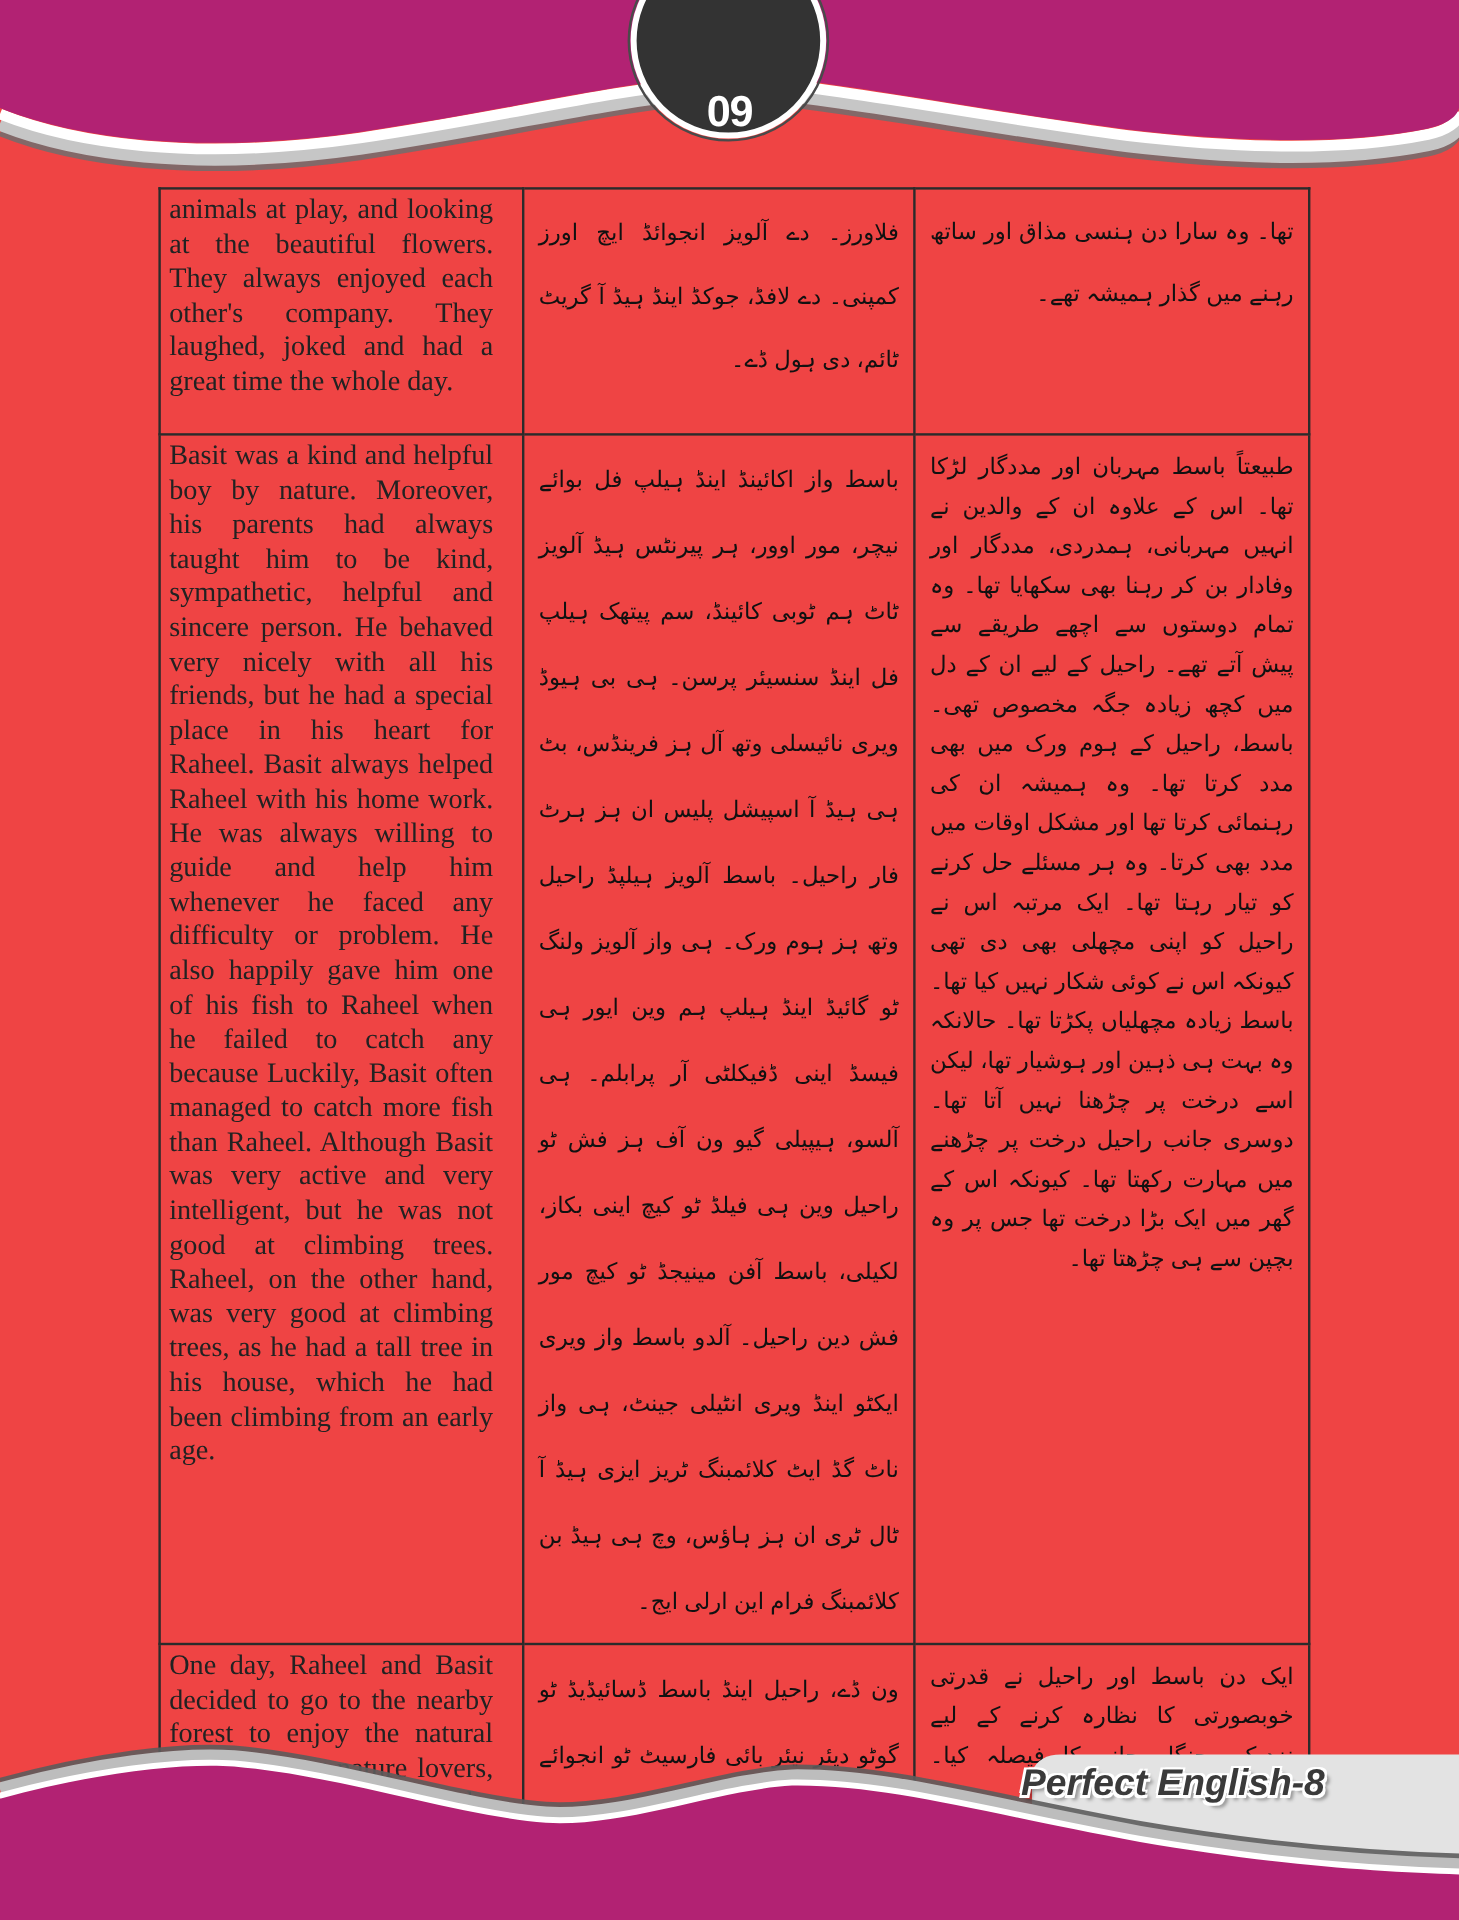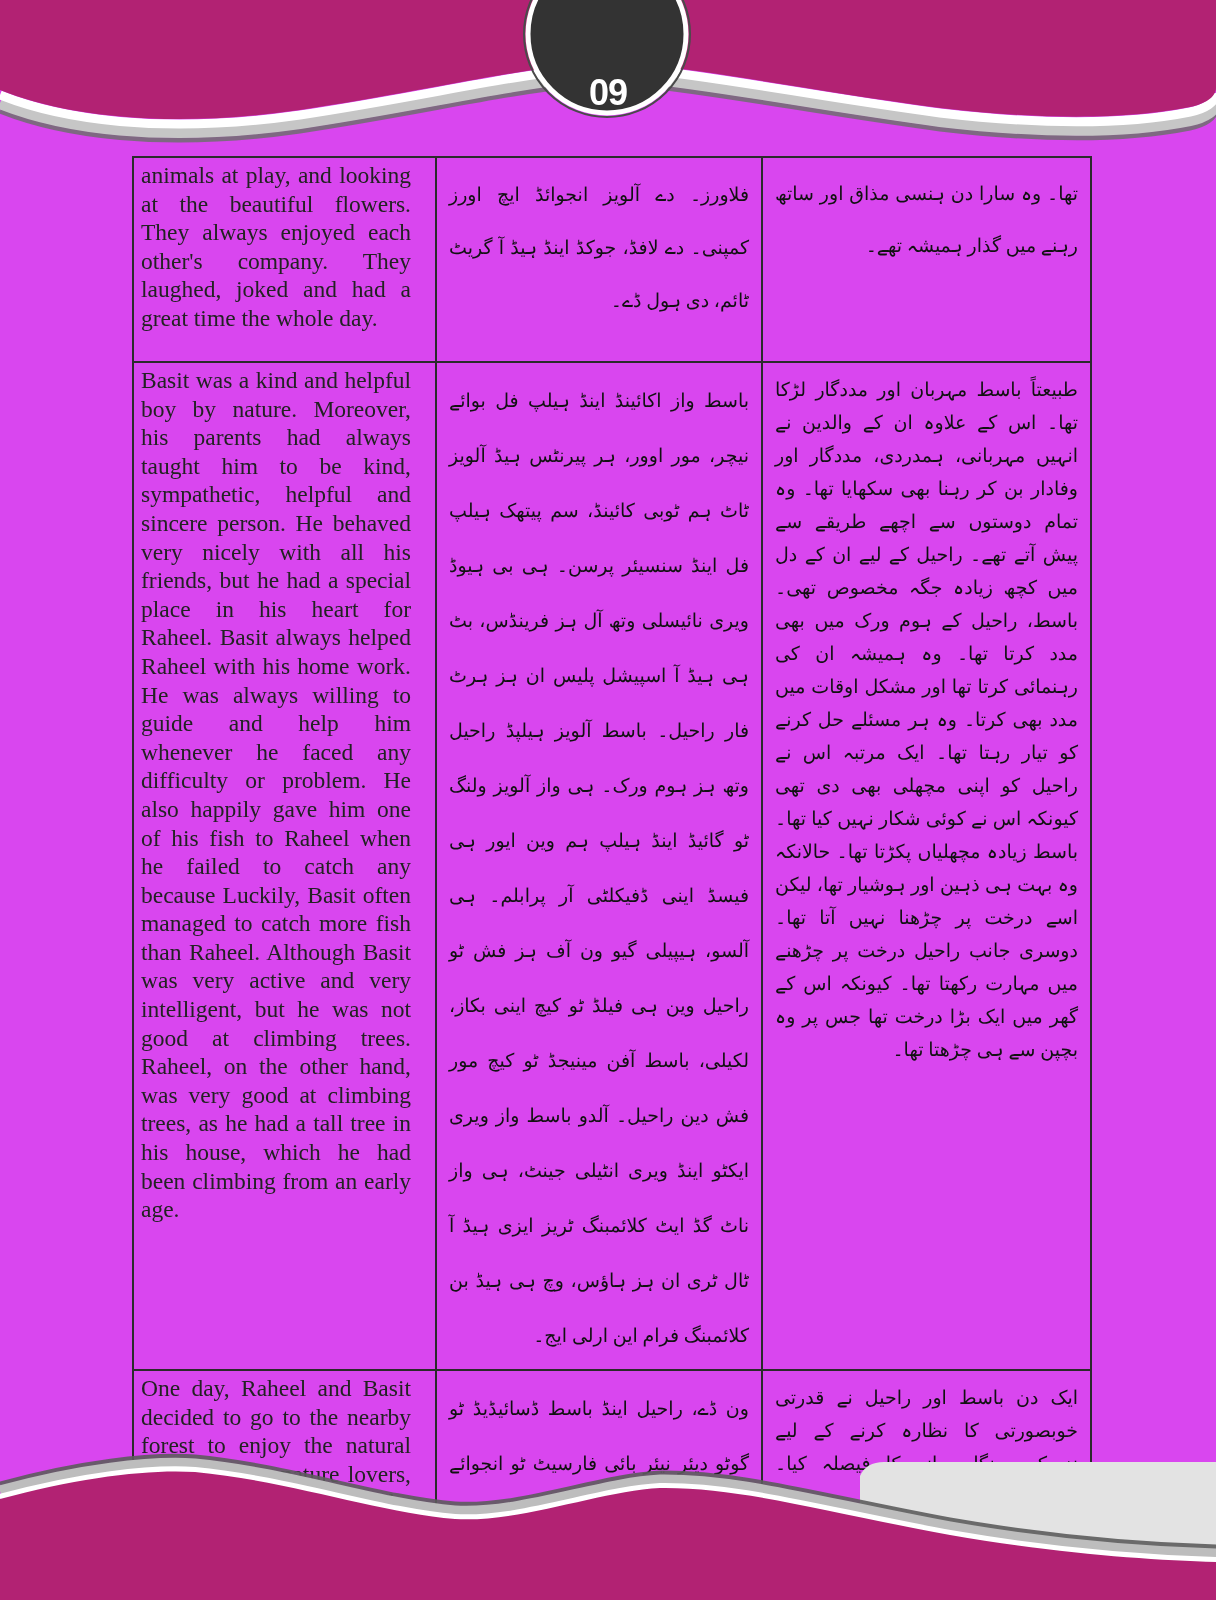--- a/index.html
+++ b/index.html
@@ -1,16 +1,16 @@
 <!DOCTYPE html>
 <html><head>
 <meta charset="utf-8">
 <style>
   html,body{margin:0;padding:0;background:#ffffff;}
-  .page{position:relative;width:1216px;height:1600px;background:#d946ef;overflow:hidden;
+  .page{position:relative;width:1216px;height:1600px;background:#ef4444;overflow:hidden;
         font-family:"Liberation Serif", serif;}
 
   
   .hdr-svg{position:absolute;left:0;top:0;width:1216px;height:160px;display:block;}
   .ftr-svg{position:absolute;left:0;top:1452px;width:1216px;height:148px;display:block;}
 
   .page-number{position:absolute;left:568px;top:72px;width:80px;text-align:center;
     font-family:"Liberation Sans", sans-serif;font-weight:bold;font-size:36px;color:#ffffff;
     letter-spacing:-1px;}
 
@@ -27,21 +27,21 @@
   td.c-en{width:301px;height:auto;}
   td.c-tr{width:324px;}
   td.c-ur{width:327px;}
   tr.r1 td{height:203px;}
   tr.r2 td{height:892px;}
   tr.r3 td{height:186px;}
 
   .en{padding:3px 24px 3px 7px;font-size:23.5px;line-height:28.6px;color:#222222;
       text-align:justify;}
   .urdu{direction:rtl;unicode-bidi:embed;padding:10px 12px 6px 12px;color:#111111;
-      font-family:Liberation Serif, serif;font-size:19px;text-align:justify;}
+      font-family:Liberation Sans, sans-serif;font-size:19px;text-align:justify;}
   .tr-cell{line-height:55px;}
   .ur-cell{line-height:33px;}
   .r1 .tr-cell{line-height:53px;}
   .r1 .ur-cell{line-height:52px;}
 </style>
 </head>
 <body>
 
 <div class="page">
 
@@ -105,14 +105,15 @@
     <path d="M884,10 q-18,0 -24,14 L860,148 L1216,148 L1216,10 Z" fill="#e3e3e3"></path>
 
     <path d="M0,47 C80,25 150,17 195,20 C290,29 380,61 455,67 C520,71 600,39 660,36 C740,35 820,59 950,83 C1060,102 1150,108 1216,110" transform="translate(0,-15)" fill="none" stroke="#5c5c5c" stroke-width="5" opacity="0.9"></path>
 
     <path d="M0,47 C80,25 150,17 195,20 C290,29 380,61 455,67 C520,71 600,39 660,36 C740,35 820,59 950,83 C1060,102 1150,108 1216,110" transform="translate(0,-8)" fill="none" stroke="#bdbdbd" stroke-width="11"></path>
 
     <path d="M0,47 C80,25 150,17 195,20 C290,29 380,61 455,67 C520,71 600,39 660,36 C740,35 820,59 950,83 C1060,102 1150,108 1216,110" transform="translate(0,-1)" fill="none" stroke="#ffffff" stroke-width="8"></path>
 
     <path d="M0,47 C80,25 150,17 195,20 C290,29 380,61 455,67 C520,71 600,39 660,36 C740,35 820,59 950,83 C1060,102 1150,108 1216,110 L1216,148 L0,148 Z" fill="#b22273"></path>
   </svg>
+  <div class="book-title">Perfect English-8</div>
 
 </div>
 
 </body></html>

